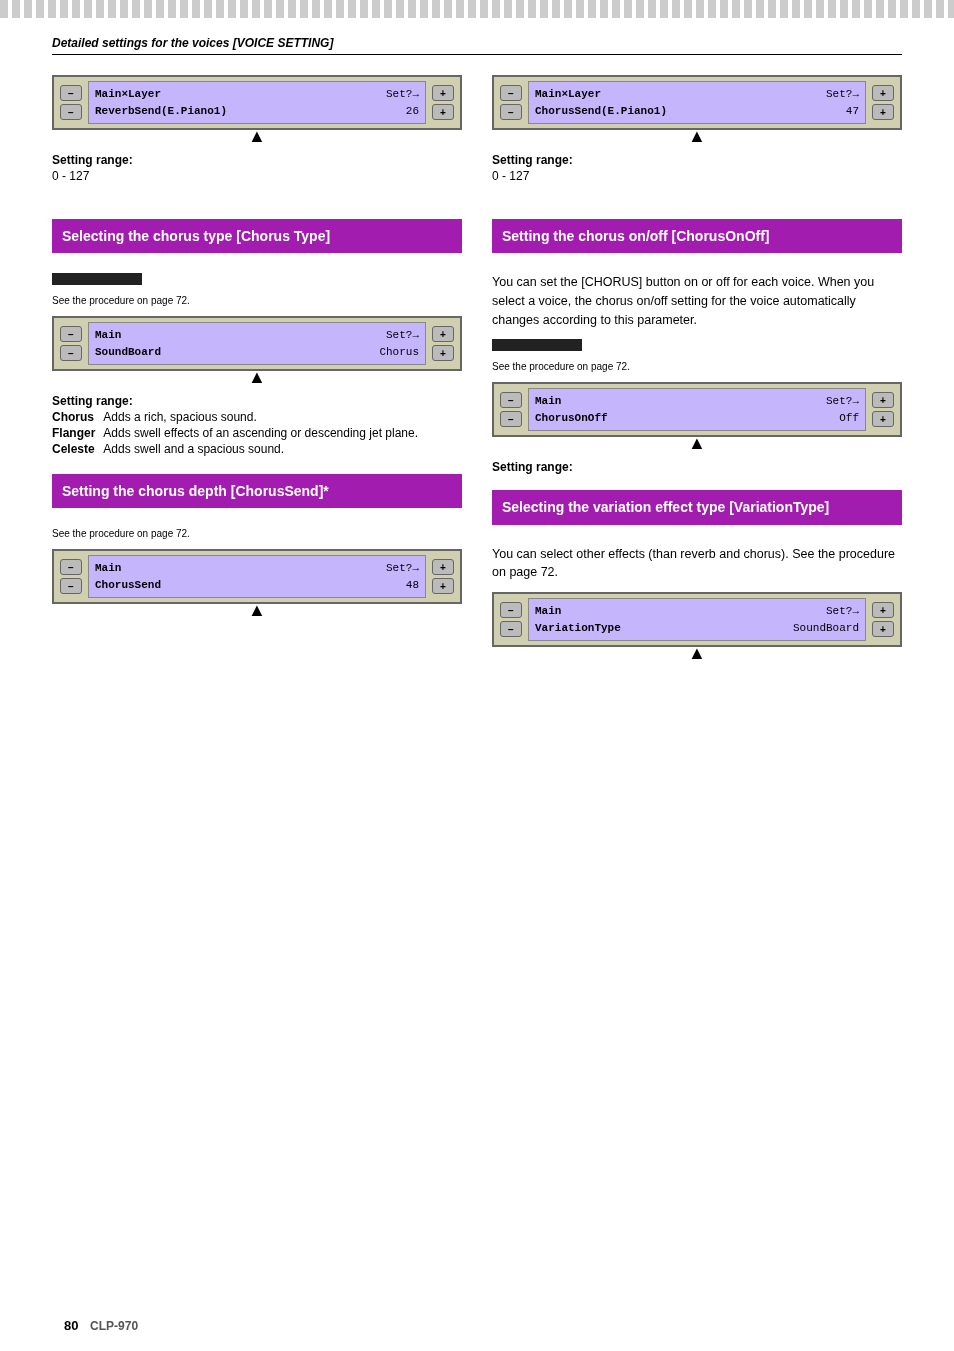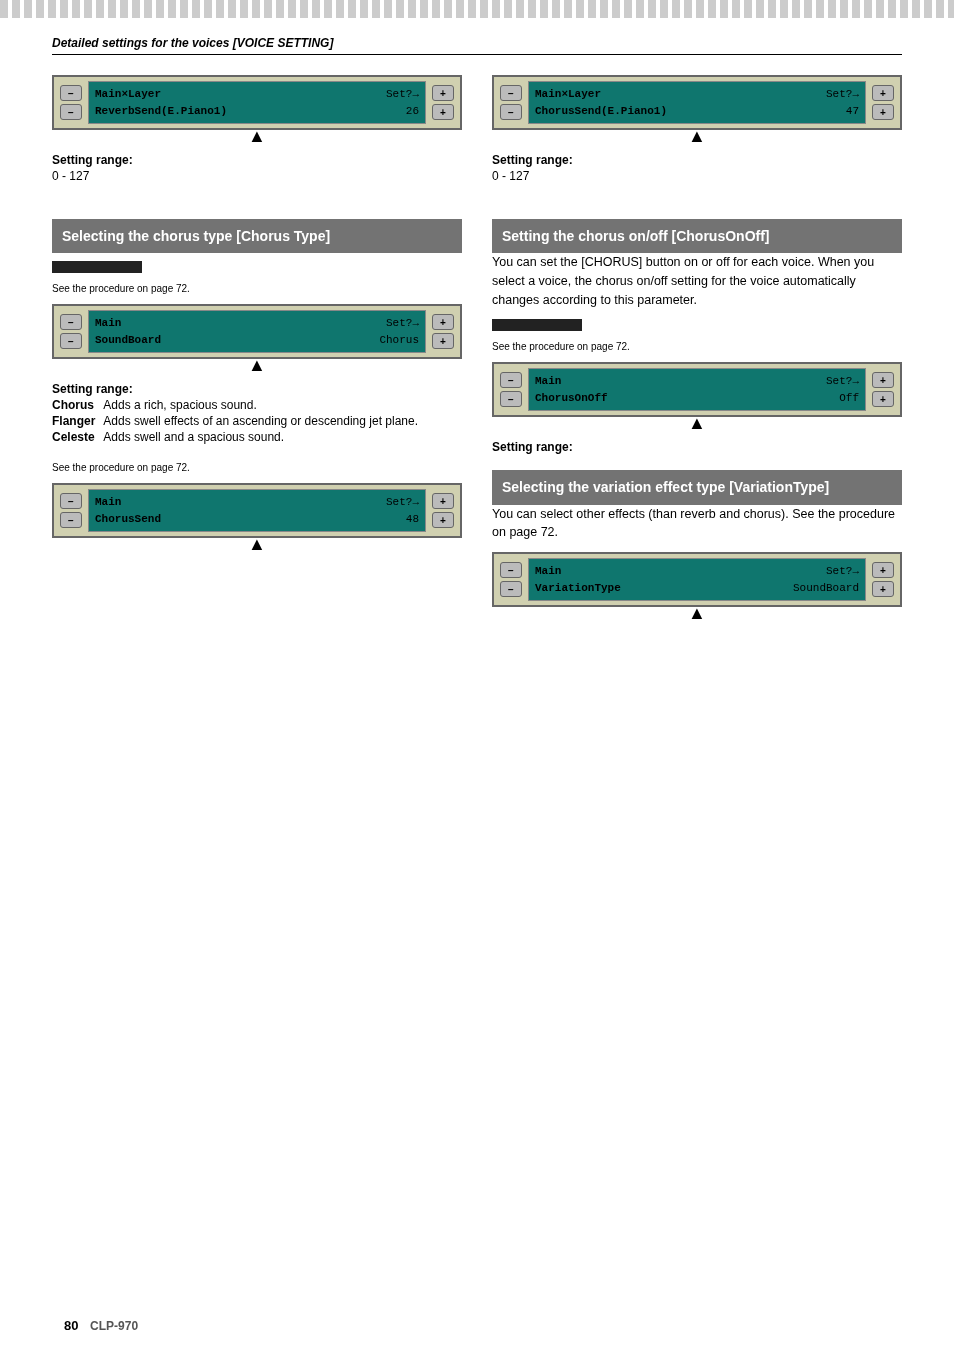--- a/index.html
+++ b/index.html
@@ -46,26 +46,26 @@
     .col-left {
       flex: 1;
     }
 
     .col-right {
       flex: 1;
     }
 
     
     .section-header {
-      background: #737373;
+      background: #a21caf;
       color: #fff;
       font-size: 14px;
       font-weight: bold;
       padding: 8px 10px;
-      margin-bottom: 0;
+      margin-bottom: 20px;
       line-height: 1.3;
     }
 
     .lcd-outer {
       display: flex;
       align-items: center;
       gap: 6px;
       border: 2px solid #666;
       background: #d0d0b0;
       padding: 4px 6px;
@@ -93,21 +93,21 @@
       display: flex;
       align-items: center;
       justify-content: center;
       font-size: 10px;
       font-weight: bold;
       cursor: pointer;
     }
 
     .lcd-screen {
       flex: 1;
-      background: #0f766e;
+      background: #c4b5fd;
       border: 1px solid #888;
       padding: 4px 6px;
       font-family: 'Courier New', monospace;
       font-size: 11px;
       line-height: 1.5;
     }
 
     .lcd-row {
       display: flex;
       justify-content: space-between;
@@ -319,20 +319,21 @@
                 <tr>
                   <td style="font-weight: bold; padding-right: 8px; vertical-align: top;">Celeste</td>
                   <td>Adds swell and a spacious sound.</td>
                 </tr>
               </tbody>
           </table>
         </div>
       </div>
 
       <div class="section-spacer">
+        <div class="section-header">Setting the chorus depth [ChorusSend]*</div>
         <div class="procedure-text">See the procedure on page 72.</div>
 
         <div class="lcd-outer">
           <div class="lcd-buttons-left">
             <div class="lcd-btn">−</div>
             <div class="lcd-btn">−</div>
           </div>
           <div class="lcd-screen">
             <div class="lcd-row">
               <span>Main</span>

